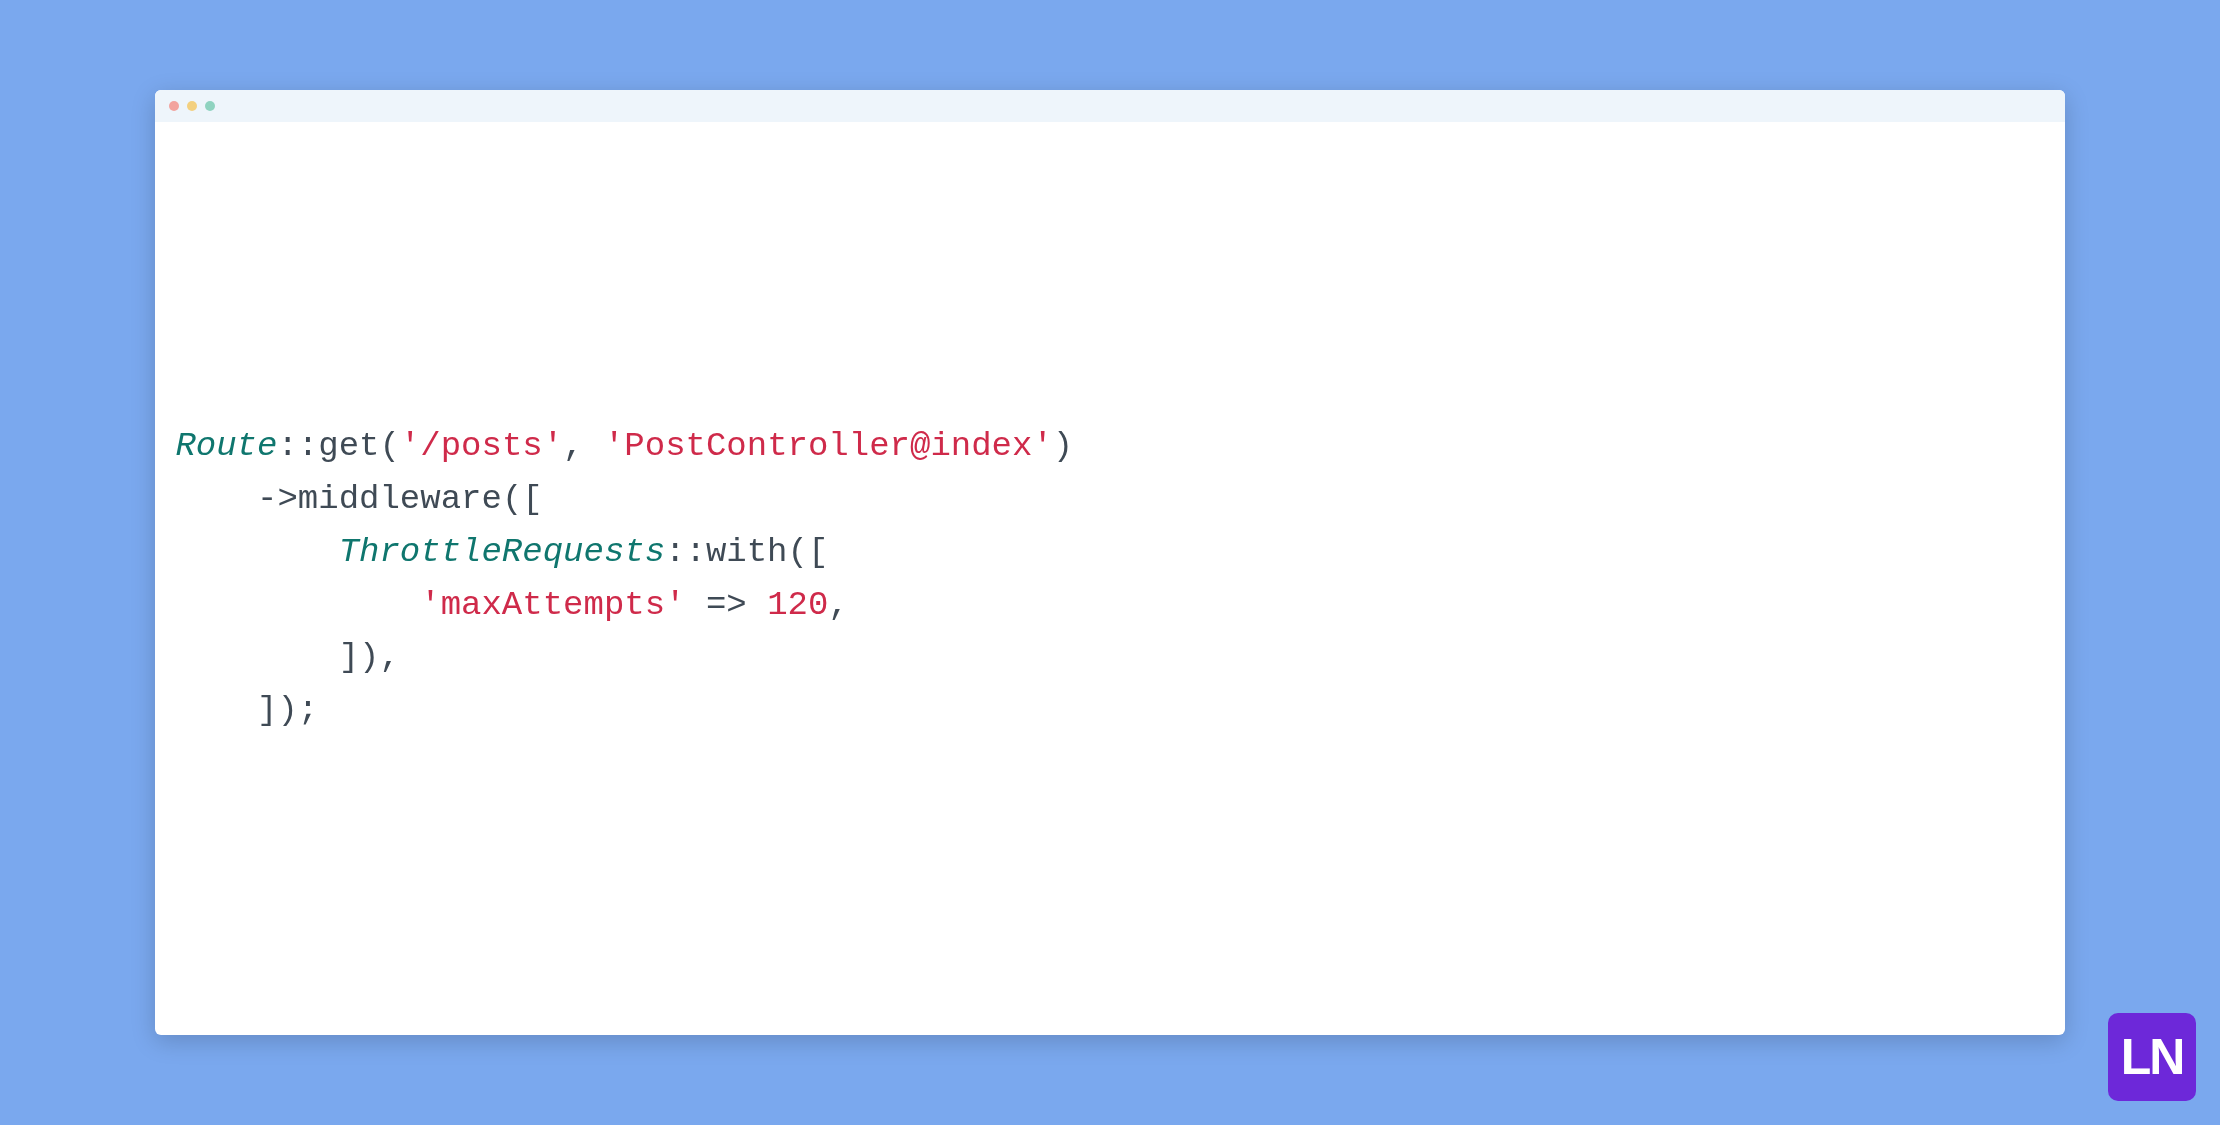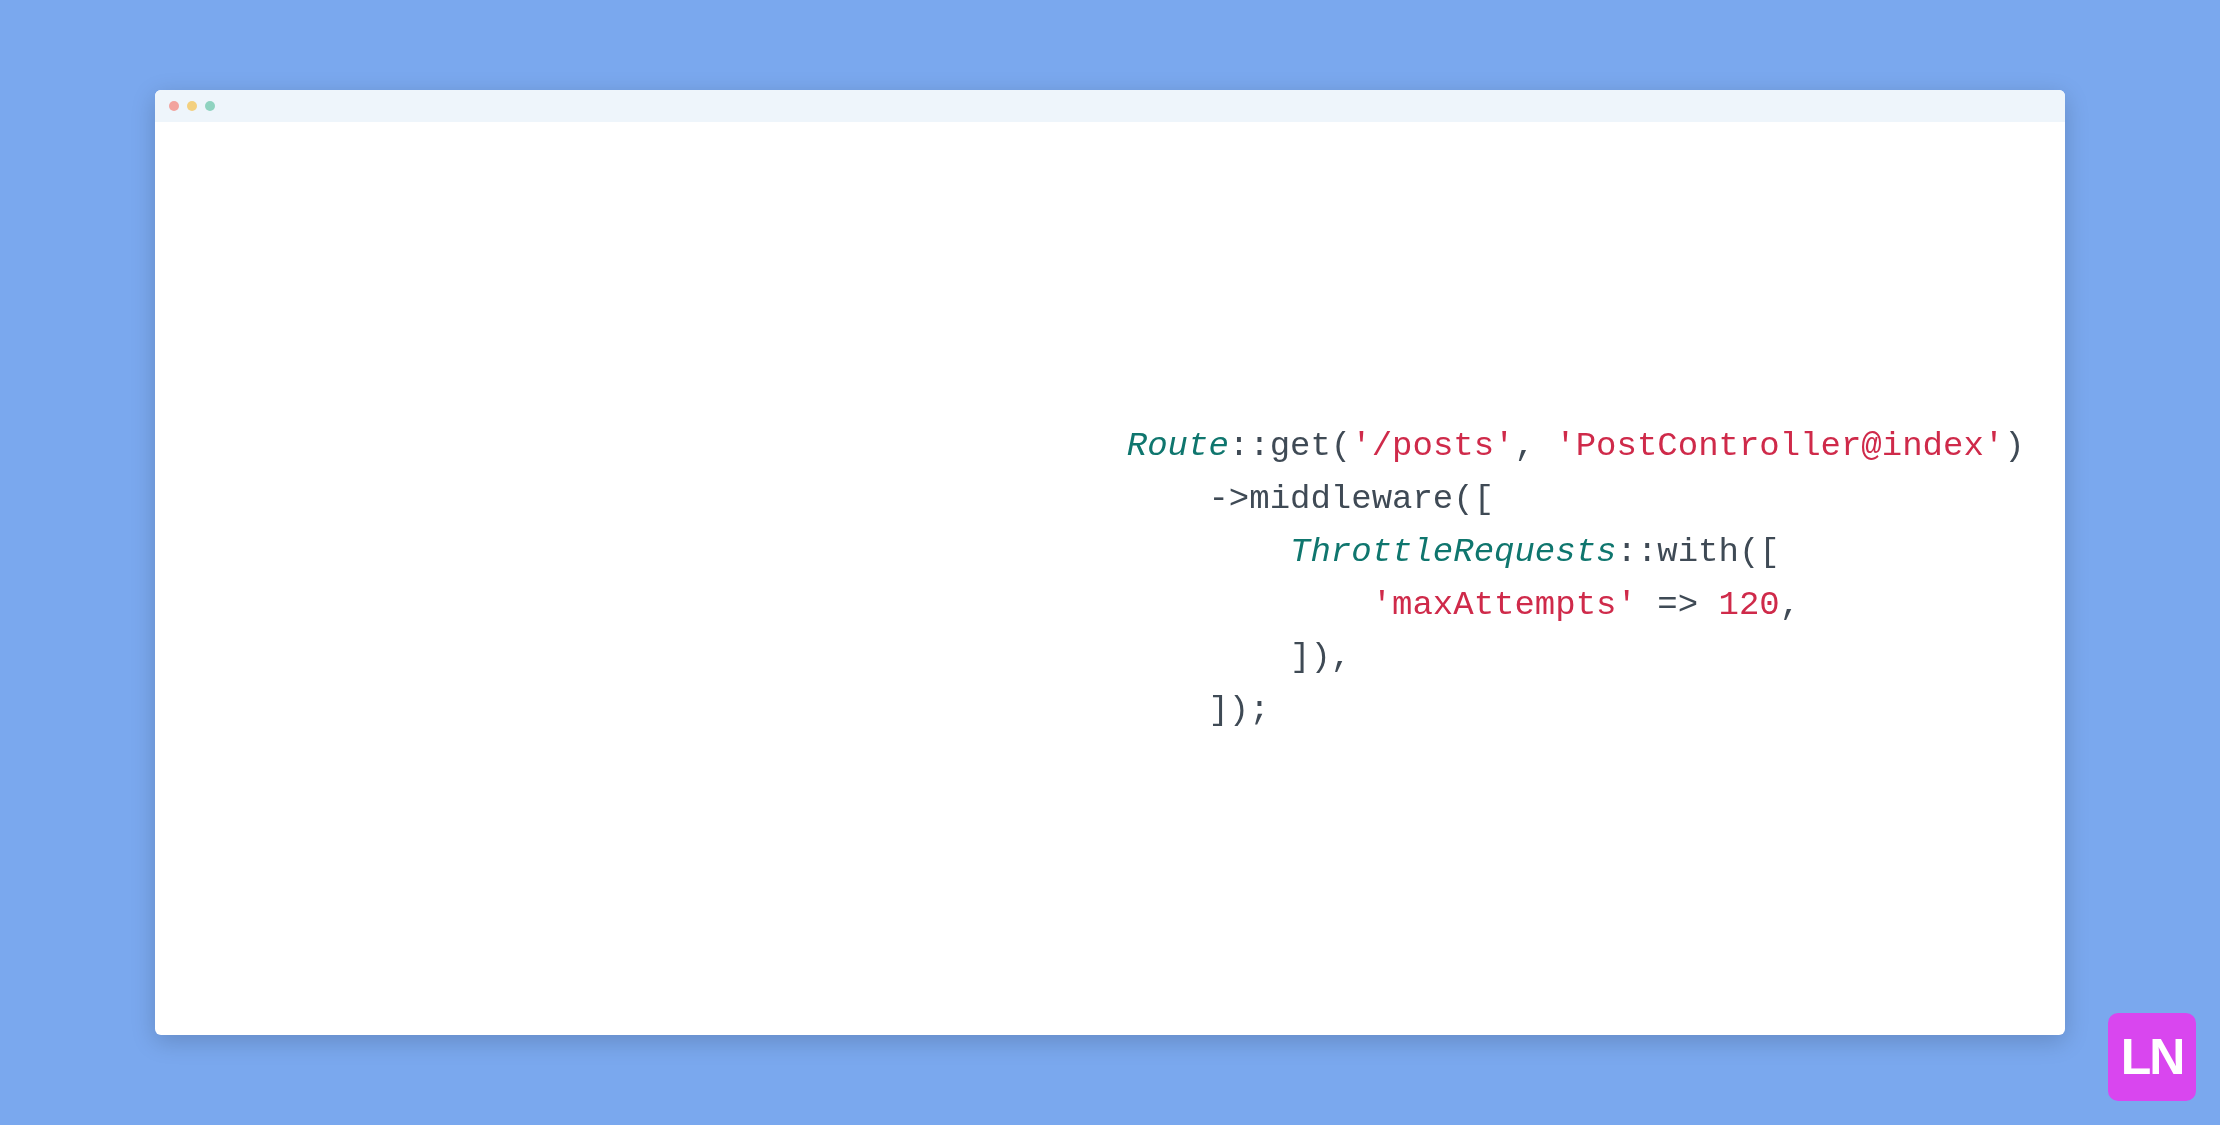--- a/index.html
+++ b/index.html
@@ -31,43 +31,43 @@
     gap: 8px;
   }
   .dot { width: 10px; height: 10px; border-radius: 50%; }
   .dot.red    { background: #f2a39e; }
   .dot.yellow { background: #f3d07f; }
   .dot.green  { background: #8fd3c0; }
   .content {
     flex: 1;
     display: flex;
     align-items: center;
-    justify-content: flex-end;
-    padding: 40px;
+    justify-content: flex-start;
+    padding: 20px;
   }
   pre.code {
     font-family: "SFMono-Regular", Consolas, "Liberation Mono", Menlo, monospace;
     font-size: 34px;
     line-height: 1.55;
     color: #3f4a55;
     white-space: pre;
   }
   .tok-class  { color: #0f766e; font-style: italic; }  
   .tok-punct  { color: #3f4a55; }
   .tok-method { color: #3f4a55; }
   .tok-string { color: #cf2a4a; }
   .tok-key    { color: #cf2a4a; }
   .tok-number { color: #cf2a4a; }
   .logo {
     position: absolute;
     right: 24px;
     bottom: 24px;
     width: 88px;
     height: 88px;
-    background: #d946ef;
+    background: #6d28d9;
     border-radius: 10px;
     display: flex;
     align-items: center;
     justify-content: center;
     color: #ffffff;
     font-family: Arial, Helvetica, sans-serif;
     font-weight: 700;
     font-size: 50px;
     letter-spacing: -2px;
   }

